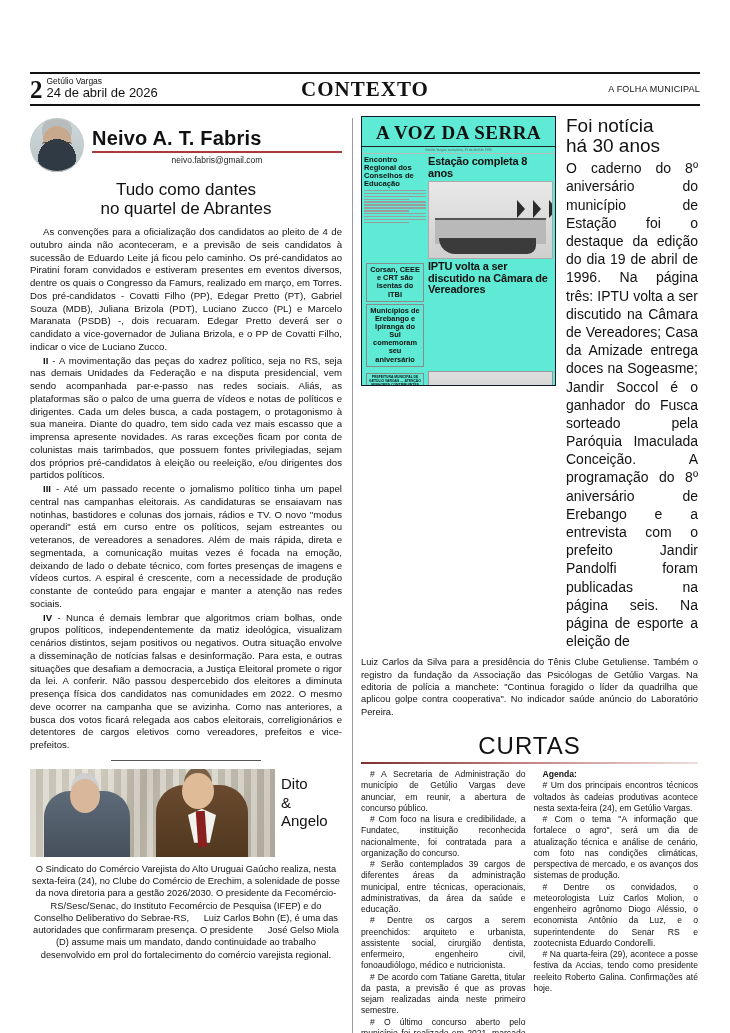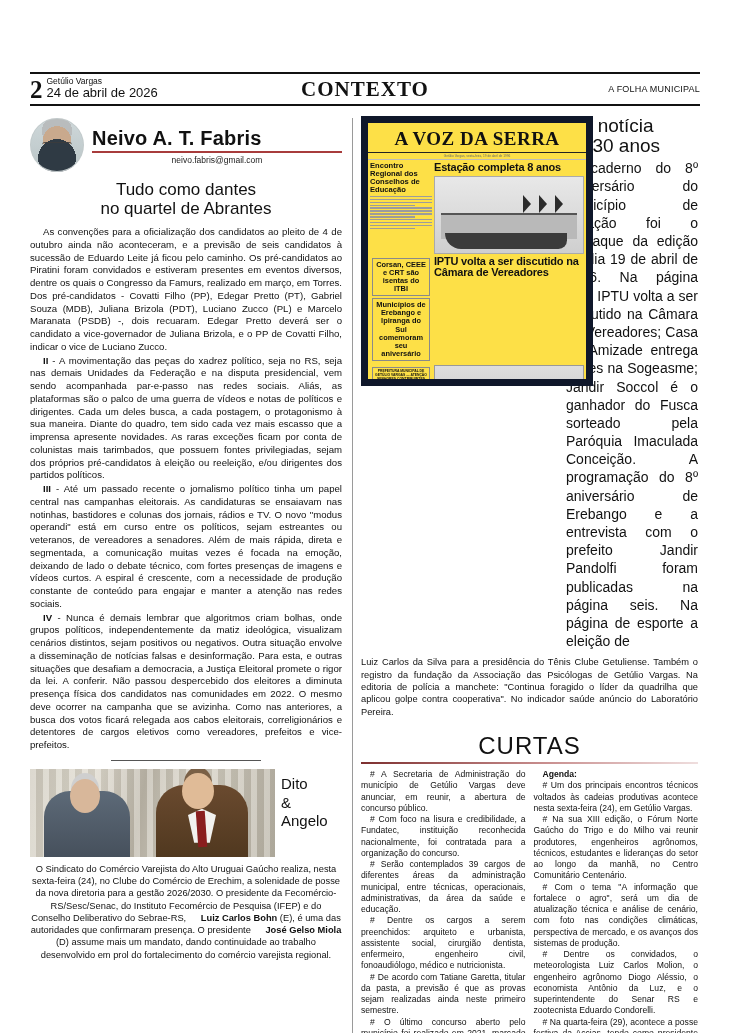--- a/index.html
+++ b/index.html
@@ -85,26 +85,26 @@
     background:#d8b79a;box-shadow:0 -7px 0 -1px #cfcfcf;}
   .df-photo .manB{position:absolute;left:126px;bottom:0;width:92px;height:72px;
     background:linear-gradient(#6a4a2f,#50381f);border-radius:28px 28px 0 0;}
   .df-photo .headB{position:absolute;left:152px;bottom:48px;width:32px;height:36px;border-radius:50%;
     background:#e0bb97;box-shadow:0 -8px 0 -2px #7a6046;}
   .df-photo .tieB{position:absolute;left:167px;bottom:10px;width:9px;height:36px;background:#8a1f1f;transform:rotate(-4deg);}
   .df-photo .shirtB{position:absolute;left:158px;bottom:14px;width:28px;height:34px;background:#f2f2ef;
     clip-path:polygon(50% 0,100% 18%,78% 100%,22% 100%,0 18%);}
   .df-title { font-size:15px; line-height:1.25; padding-top:6px; }
   .df-caption { font-size:9.3px; line-height:1.32; text-align:center; margin-top:6px; }
-  .df-caption b { font-weight:bold;padding-left:12px; }
+  .df-caption b { font-weight:normal;padding-left:12px; }
 
   
   .rt { display:flex; gap:10px; }
   .oldpaper { width:195px; flex:0 0 195px; }
-  .op-box { width:232px; height:270px; border:7px solid #0f172a; background:#fde047; position:relative; overflow:hidden; }
+  .op-box { width:195px; height:270px; border:1px solid #0f172a; background:#5eead4; position:relative; overflow:hidden; }
   .op-title { text-align:center; font-family:"Liberation Serif", serif; font-weight:bold;
     font-size:19px; letter-spacing:.5px; padding:5px 0 2px; border-bottom:1.5px solid #222; }
   .op-meta { font-size:3.2px; text-align:center; color:#666; padding:1px 0; border-bottom:.5px solid #bbb; }
   .op-row { display:flex; gap:2px; padding:2px; }
   .op-lcol { width:62px; }
   .op-rcol { flex:1; }
   .op-h { font-weight:bold; font-size:7.6px; line-height:1.05; color:#111; }
   .op-hbig { font-weight:bold; font-size:11px; line-height:1.05; letter-spacing:-.2px; }
   .op-lines { margin-top:2px; }
   .op-lines i { display:block; height:1.4px; background:#9c9c9c; margin-bottom:1.5px; }
@@ -303,21 +303,20 @@
           <p># A Secretaria de Administração do município de Getúlio Vargas deve anunciar, em reunir, a abertura de concurso público.</p>
           <p># Com foco na lisura e credibilidade, a Fundatec, instituição reconhecida nacionalmente, foi contratada para a organização do concurso.</p>
           <p># Serão contemplados 39 cargos de diferentes áreas da administração municipal, entre técnicas, operacionais, administrativas, da área da saúde e educação.</p>
           <p># Dentre os cargos a serem preenchidos: arquiteto e urbanista, assistente social, cirurgião dentista, enfermeiro, engenheiro civil, fonoaudiólogo, médico e nutricionista.</p>
           <p># De acordo com Tatiane Garetta, titular da pasta, a previsão é que as provas sejam realizadas ainda neste primeiro semestre.</p>
           <p># O último concurso aberto pelo município foi realizado em 2021, marcado pelas limitações da pandemia da Covid-19.</p>
         </div>
         <div class="curtas-col">
           <p class="agenda-label">Agenda:</p>
           <p># Um dos principais encontros técnicos voltados às cadeias produtivas acontece nesta sexta-feira (24), em Getúlio Vargas.</p>
-          <p># Na sua XIII edição, o Fórum Norte Gaúcho do Trigo e do Milho vai reunir produtores, engenheiros agrônomos, técnicos, estudantes e lideranças do setor ao longo da manhã, no Centro Comunitário Centenário.</p>
           <p># Com o tema "A informação que fortalece o agro", será um dia de atualização técnica e análise de cenário, com foto nas condições climáticas, perspectiva de mercado, e os avanços dos sistemas de produção.</p>
           <p># Dentre os convidados, o meteorologista Luiz Carlos Molion, o engenheiro agrônomo Diogo Aléssio, o economista Antônio da Luz, e o superintendente do Senar RS e zootecnista Eduardo Condorelli.</p>
           <p># Na quarta-feira (29), acontece a posse festiva da Accias, tendo como presidente reeleito Roberto Galina. Confirmações até hoje.</p>
         </div>
       </div>
 
       <div class="colophon">
         <div class="cl-left">
           <div><b>Diretores:</b>
             <span> Neivo Angelo Fabris (RP 10783 - DRT/RS) e Anissara Zir</span></div>

